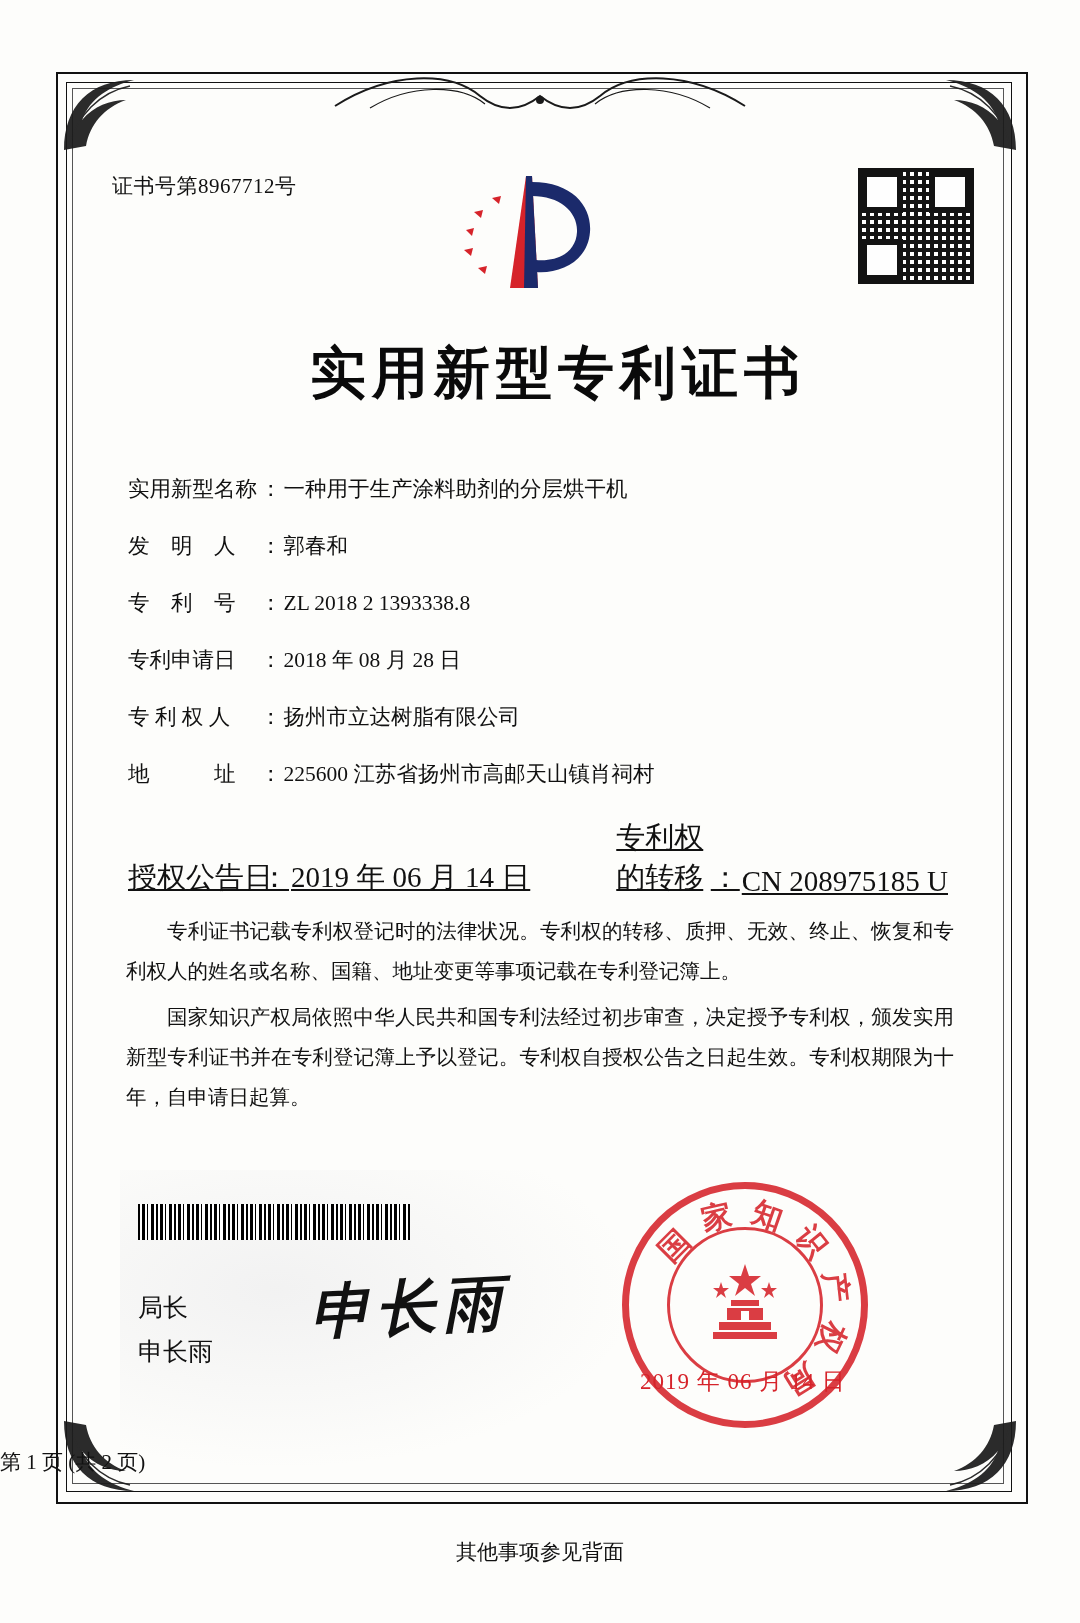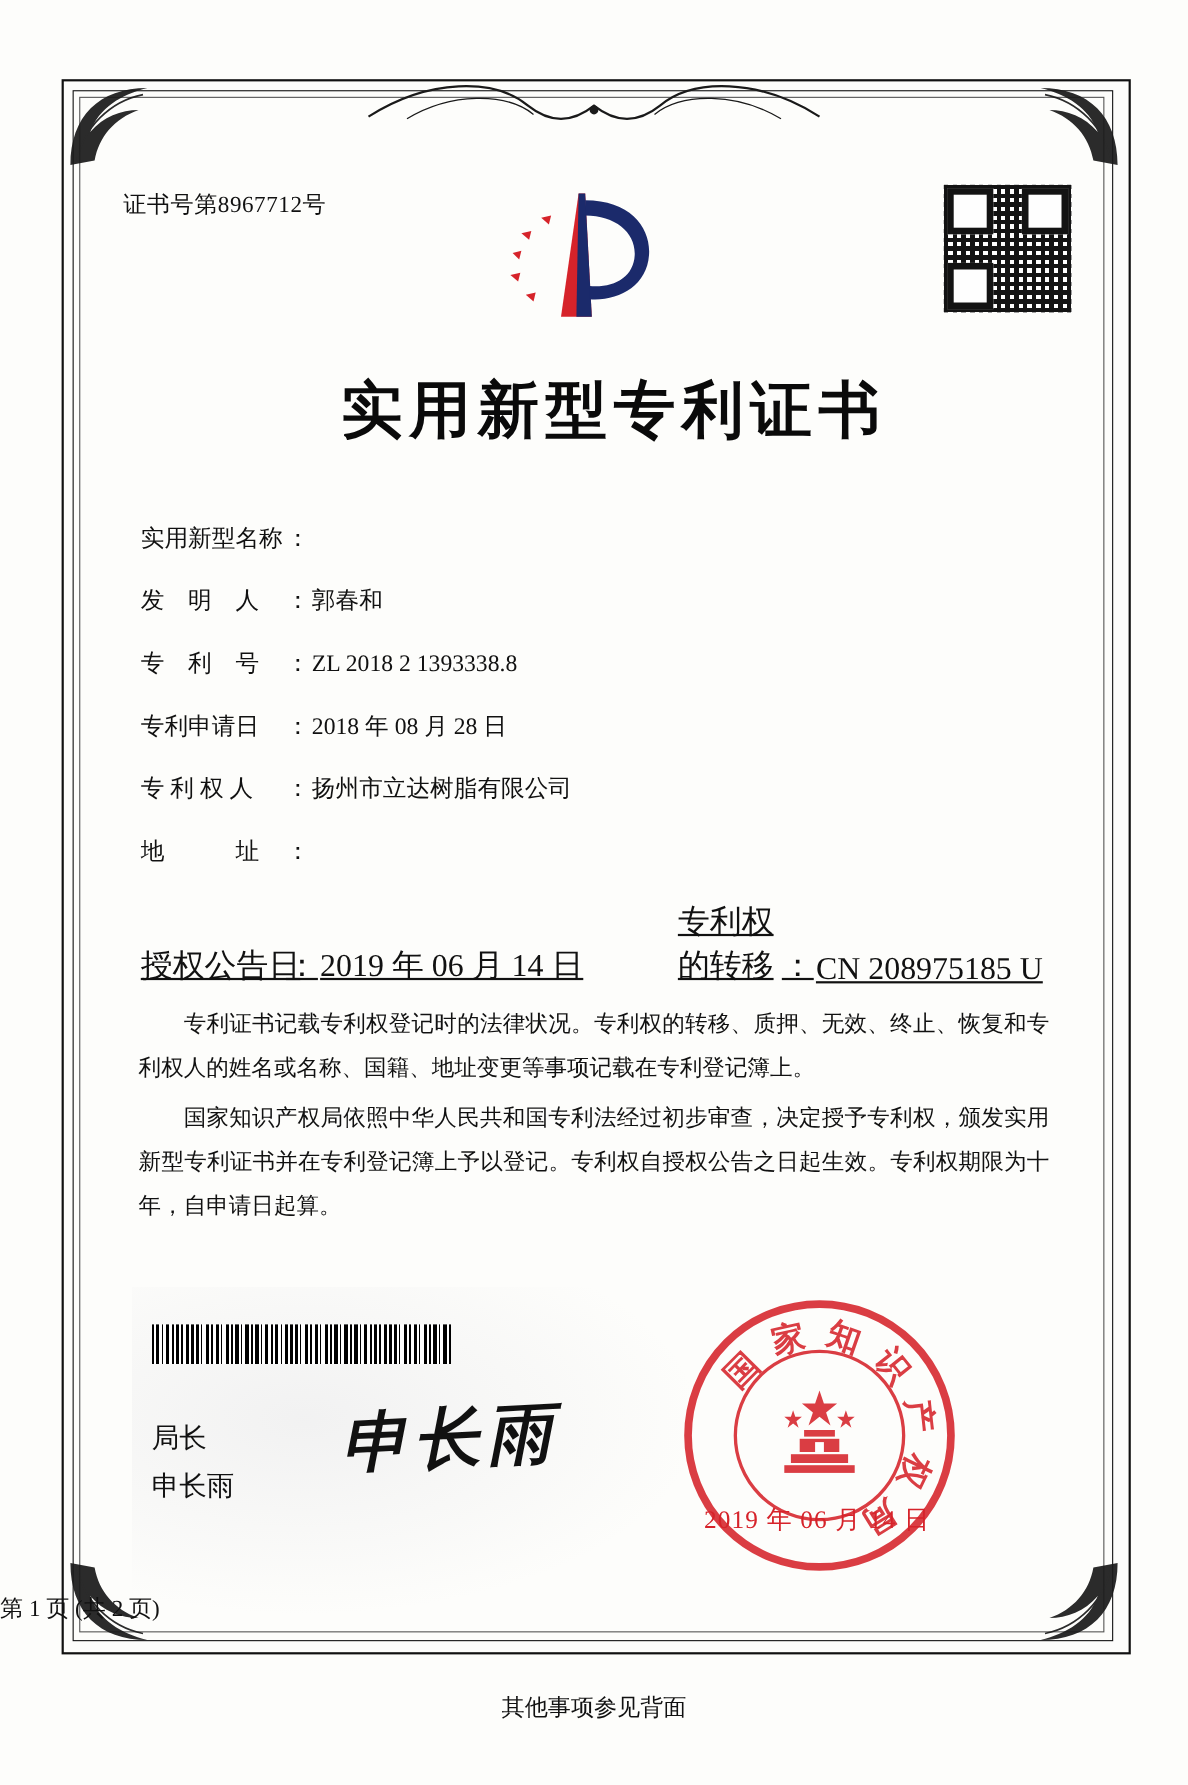--- a/index.html
+++ b/index.html
@@ -326,20 +326,21 @@
     <div class="qr-eye3"></div>
   </div>
 
   <div class="title">实用新型专利证书</div>
 
   <div class="fields">
 
     <div class="field-row">
       <span class="field-label">实用新型名称</span>
       <span class="field-colon">：</span>
+      <span class="field-value">一种用于生产涂料助剂的分层烘干机</span>
     </div>
 
     <div class="field-row">
       <span class="field-label">发　明　人</span>
       <span class="field-colon">：</span>
       <span class="field-value">郭春和</span>
     </div>
 
     <div class="field-row">
       <span class="field-label">专　利　号</span>
@@ -355,20 +356,21 @@
 
     <div class="field-row">
       <span class="field-label">专 利 权 人</span>
       <span class="field-colon">：</span>
       <span class="field-value">扬州市立达树脂有限公司</span>
     </div>
 
     <div class="field-row">
       <span class="field-label lbl-addr">地　　　址</span>
       <span class="field-colon">：</span>
+      <span class="field-value">225600 江苏省扬州市高邮天山镇肖祠村</span>
     </div>
 
     <div class="pub-row">
       <span class="field-label">授权公告日</span>
       <span class="field-colon">：</span>
       <span class="field-value">2019 年 06 月 14 日</span>
       <span class="pub-gap"></span>
       <span>专利权的转移</span>
       <span class="field-colon">：</span>
       <span class="field-value">CN 208975185 U</span>

